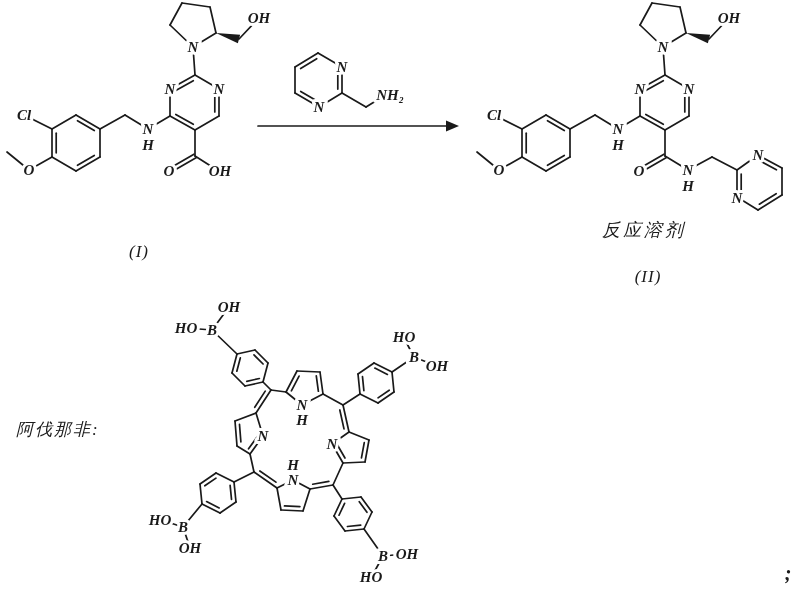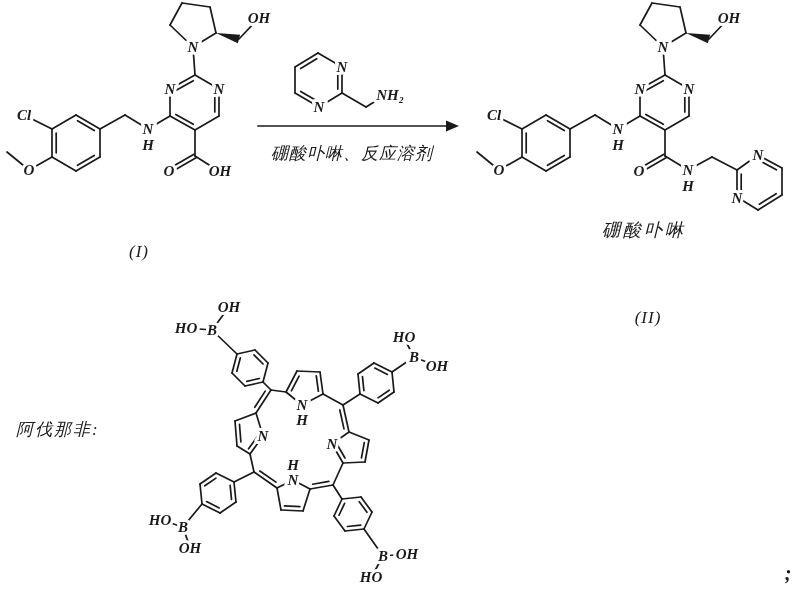--- a/index.html
+++ b/index.html
@@ -266,22 +266,21 @@
         <text x="160" y="520" class="atom" text-anchor="middle" dominant-baseline="central">HO</text>
         <text x="190" y="548" class="atom" text-anchor="middle" dominant-baseline="central">OH</text>
         <text x="383" y="556" class="atom" text-anchor="middle" dominant-baseline="central">B</text>
         <text x="407" y="554" class="atom" text-anchor="middle" dominant-baseline="central">OH</text>
         <text x="371" y="577" class="atom" text-anchor="middle" dominant-baseline="central">HO</text>
       </g>
     </svg>
 
   <div class="cap" style="left:139px;top:252px;">(I)</div>
 
-  <div class="cap" style="left:352px;top:153px;">硼酸卟啉、反应溶剂</div>
-
-  <div class="cap cap-name" style="left:644px;top:230px;">硼酸卟啉</div>
-
-  <div class="cap" style="left:648px;top:277px;margin-top:41px;">(II)</div>
+
+  <div class="cap cap-name" style="left:644px;top:230px;">反应溶剂</div>
+
+  <div class="cap" style="left:648px;top:277px;">(II)</div>
 
   <div class="cap cap-left" style="left:16px;top:429px;">阿伐那非:</div>
 
   <div class="cap cap-semi" style="left:788px;top:573px;">;</div>
 </div>
 
 </body></html>

